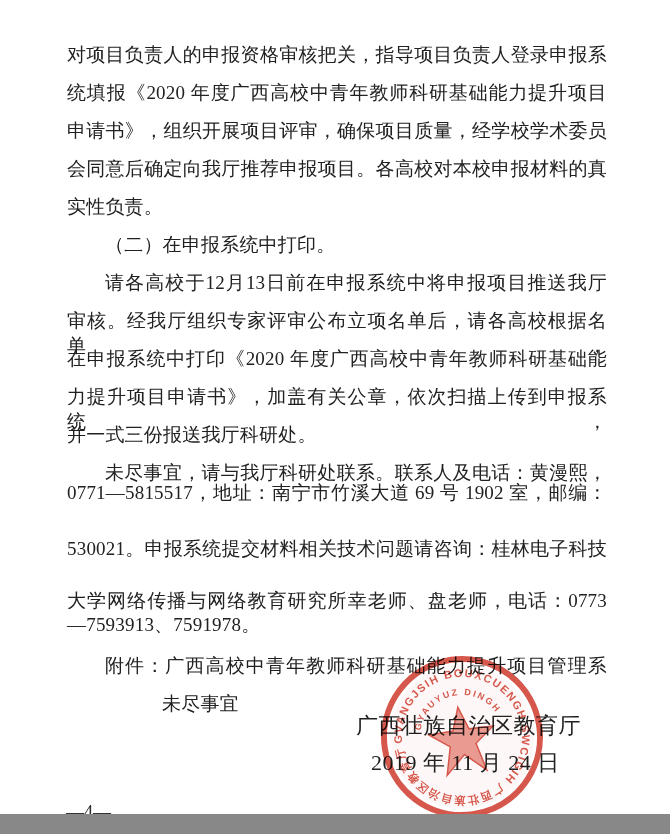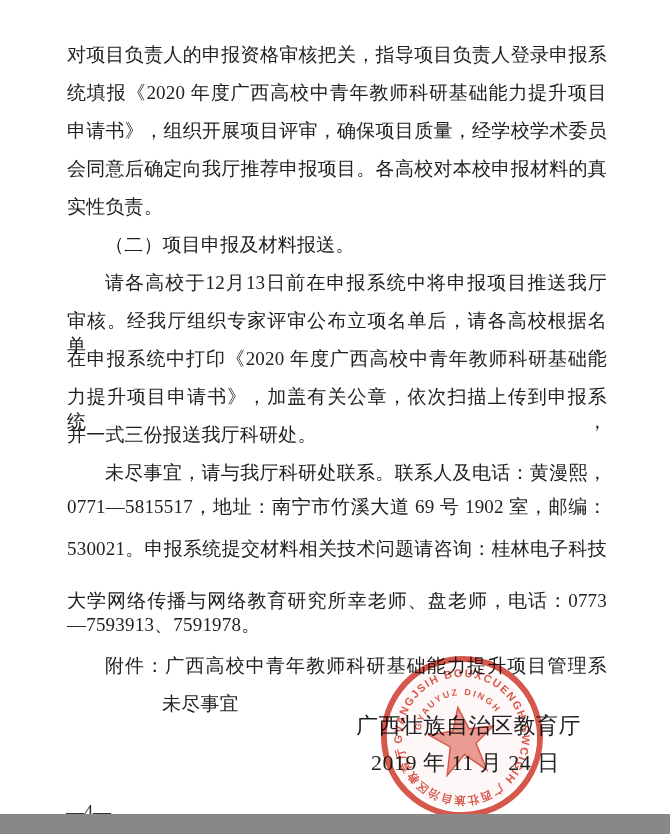--- a/index.html
+++ b/index.html
@@ -60,28 +60,28 @@
 <body>
 
 <div class="page">
 
   <div id="body-lines">
       <div class="line justify" style="top: 42px; padding-left: 0px;">对项目负责人的申报资格审核把关，指导项目负责人登录申报系</div>
       <div class="line justify" style="top: 80px; padding-left: 0px;">统填报《2020 年度广西高校中青年教师科研基础能力提升项目</div>
       <div class="line justify" style="top: 118px; padding-left: 0px;">申请书》，组织开展项目评审，确保项目质量，经学校学术委员</div>
       <div class="line justify" style="top: 156px; padding-left: 0px;">会同意后确定向我厅推荐申报项目。各高校对本校申报材料的真</div>
       <div class="line" style="top: 194px; padding-left: 0px;">实性负责。</div>
-      <div class="line" style="top: 232px; padding-left: 38px;">（二）项目申报及材料报送。</div>
+      <div class="line" style="top: 232px; padding-left: 38px;">（二）在申报系统中打印。</div>
       <div class="line justify" style="top: 270px; padding-left: 38px;">请各高校于12月13日前在申报系统中将申报项目推送我厅</div>
       <div class="line justify" style="top: 308px; padding-left: 0px;">审核。经我厅组织专家评审公布立项名单后，请各高校根据名单，</div>
       <div class="line justify" style="top: 346px; padding-left: 0px;">在申报系统中打印《2020 年度广西高校中青年教师科研基础能</div>
       <div class="line justify" style="top: 384px; padding-left: 0px;">力提升项目申请书》，加盖有关公章，依次扫描上传到申报系统，</div>
       <div class="line" style="top: 422px; padding-left: 0px;">并一式三份报送我厅科研处。</div>
       <div class="line justify" style="top: 460px; padding-left: 38px;">未尽事宜，请与我厅科研处联系。联系人及电话：黄漫熙，</div>
-      <div class="line justify" style="top: 494px; padding-left: 0px;">0771—5815517，地址：南宁市竹溪大道 69 号 1902 室，邮编：</div>
+      <div class="line justify" style="top: 480px; padding-left: 0px;">0771—5815517，地址：南宁市竹溪大道 69 号 1902 室，邮编：</div>
       <div class="line justify" style="top: 536px; padding-left: 0px;">530021。申报系统提交材料相关技术问题请咨询：桂林电子科技</div>
       <div class="line justify" style="top: 574px; padding-left: 0px; margin-top: 14px;">大学网络传播与网络教育研究所幸老师、盘老师，电话：0773</div>
       <div class="line" style="top: 612px; padding-left: 0px;">—7593913、7591978。</div>
       <div class="line justify" style="top: 653px; padding-left: 38px;">附件：广西高校中青年教师科研基础能力提升项目管理系</div>
       <div class="line" style="top: 691px; padding-left: 95px;">未尽事宜</div>
     </div>
 
   <div class="sig" style="left:356px; top:714px;">广西壮族自治区教育厅</div>
 
   <div class="sig" style="left:371px; top:751px;">2019 年 11 月 24 日</div>

